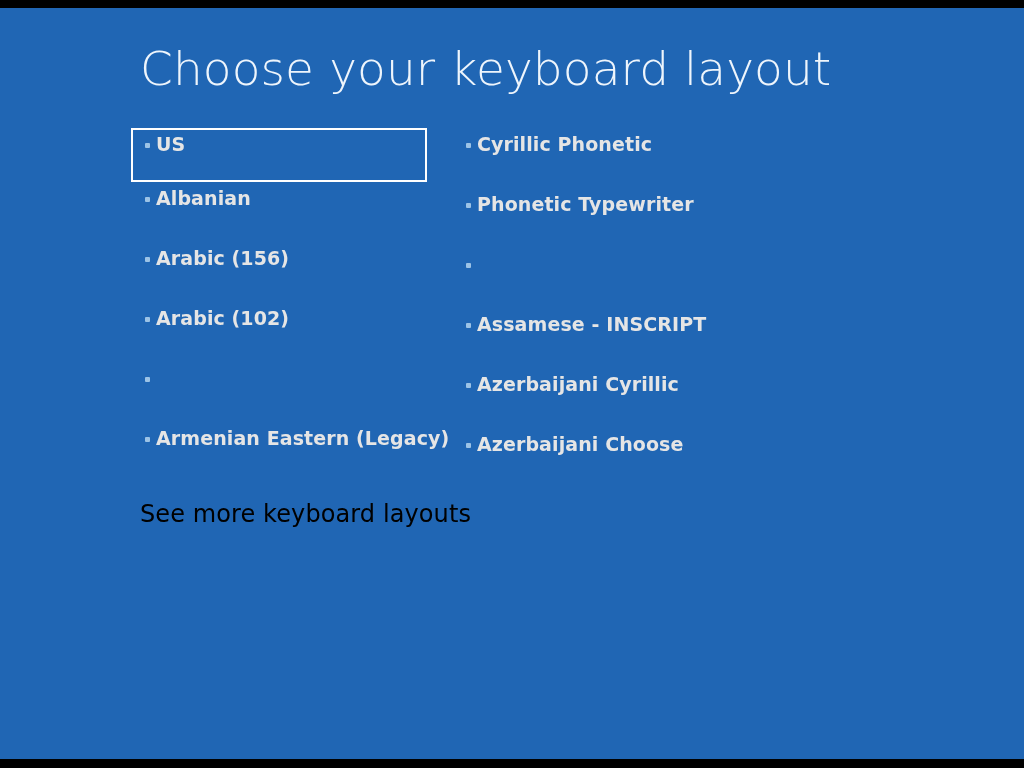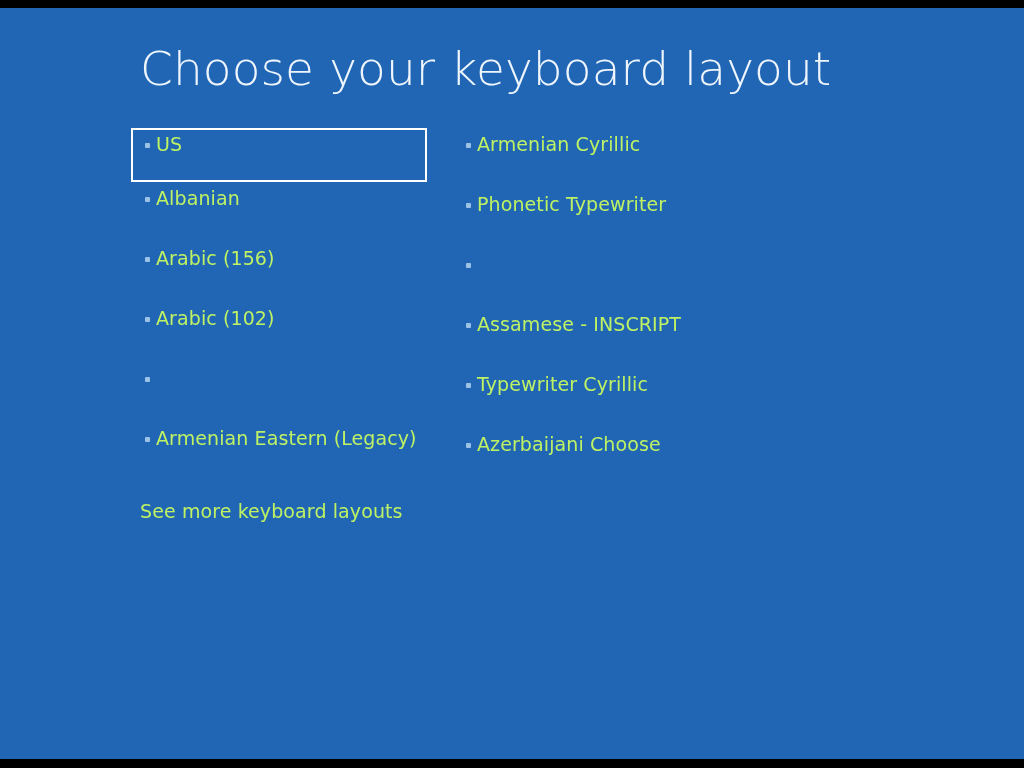--- a/index.html
+++ b/index.html
@@ -78,45 +78,45 @@
     top: 15px;
     width: 5px;
     height: 5px;
     background: #9cc3e6;
     border-radius: 1px;
   }
   #column-right .layout-option .bullet { left: 14px; }
 
   .layout-option .label {
     font-size: 19px;
-    font-weight: 400;
-    color: #bef264;
+    font-weight: 700;
+    color: #e5e5e5;
     line-height: 1;
     padding-top: 7px;
     white-space: nowrap;
     letter-spacing: 0.1px;
     font-family: "DejaVu Sans", "Liberation Sans", sans-serif;
   }
 
   #column-left .layout-option.focused {
     border: 2px solid #ffffff;
     height: 54px;
     padding-left: 23px;
     width: 296px;
   }
   #column-left .layout-option.focused .bullet { top: 13px; left: 12px; }
   #column-left .layout-option.focused .label { padding-top: 5px; }
 
   #see-more-link {
     position: absolute;
     left: 140px;
     top: 492px;
-    font-size: 19px;
+    font-size: 24px;
     font-weight: 400;
-    color: #bef264;
+    color: #000000;
     white-space: nowrap;
     letter-spacing: 0.1px;
     cursor: pointer;
     font-family: "DejaVu Sans", "Liberation Sans", sans-serif;
   }
 </style>
 </head>
 <body>
 
 <div id="screen">
@@ -147,36 +147,36 @@
         </div>
         <div class="layout-option">
           <span class="bullet"></span>
           <span class="label">Armenian Eastern (Legacy)</span>
         </div>
       </div>
 
     <div class="layout-column" id="column-right">
         <div class="layout-option">
           <span class="bullet"></span>
-          <span class="label">Armenian Cyrillic</span>
+          <span class="label">Cyrillic Phonetic</span>
         </div>
         <div class="layout-option">
           <span class="bullet"></span>
           <span class="label">Phonetic Typewriter</span>
         </div>
         <div class="layout-option">
           <span class="bullet"></span>
         </div>
         <div class="layout-option">
           <span class="bullet"></span>
           <span class="label">Assamese - INSCRIPT</span>
         </div>
         <div class="layout-option">
           <span class="bullet"></span>
-          <span class="label">Typewriter Cyrillic</span>
+          <span class="label">Azerbaijani Cyrillic</span>
         </div>
         <div class="layout-option">
           <span class="bullet"></span>
           <span class="label">Azerbaijani Choose</span>
         </div>
       </div>
 
     <div id="see-more-link">See more keyboard layouts</div>
 
   </div>

